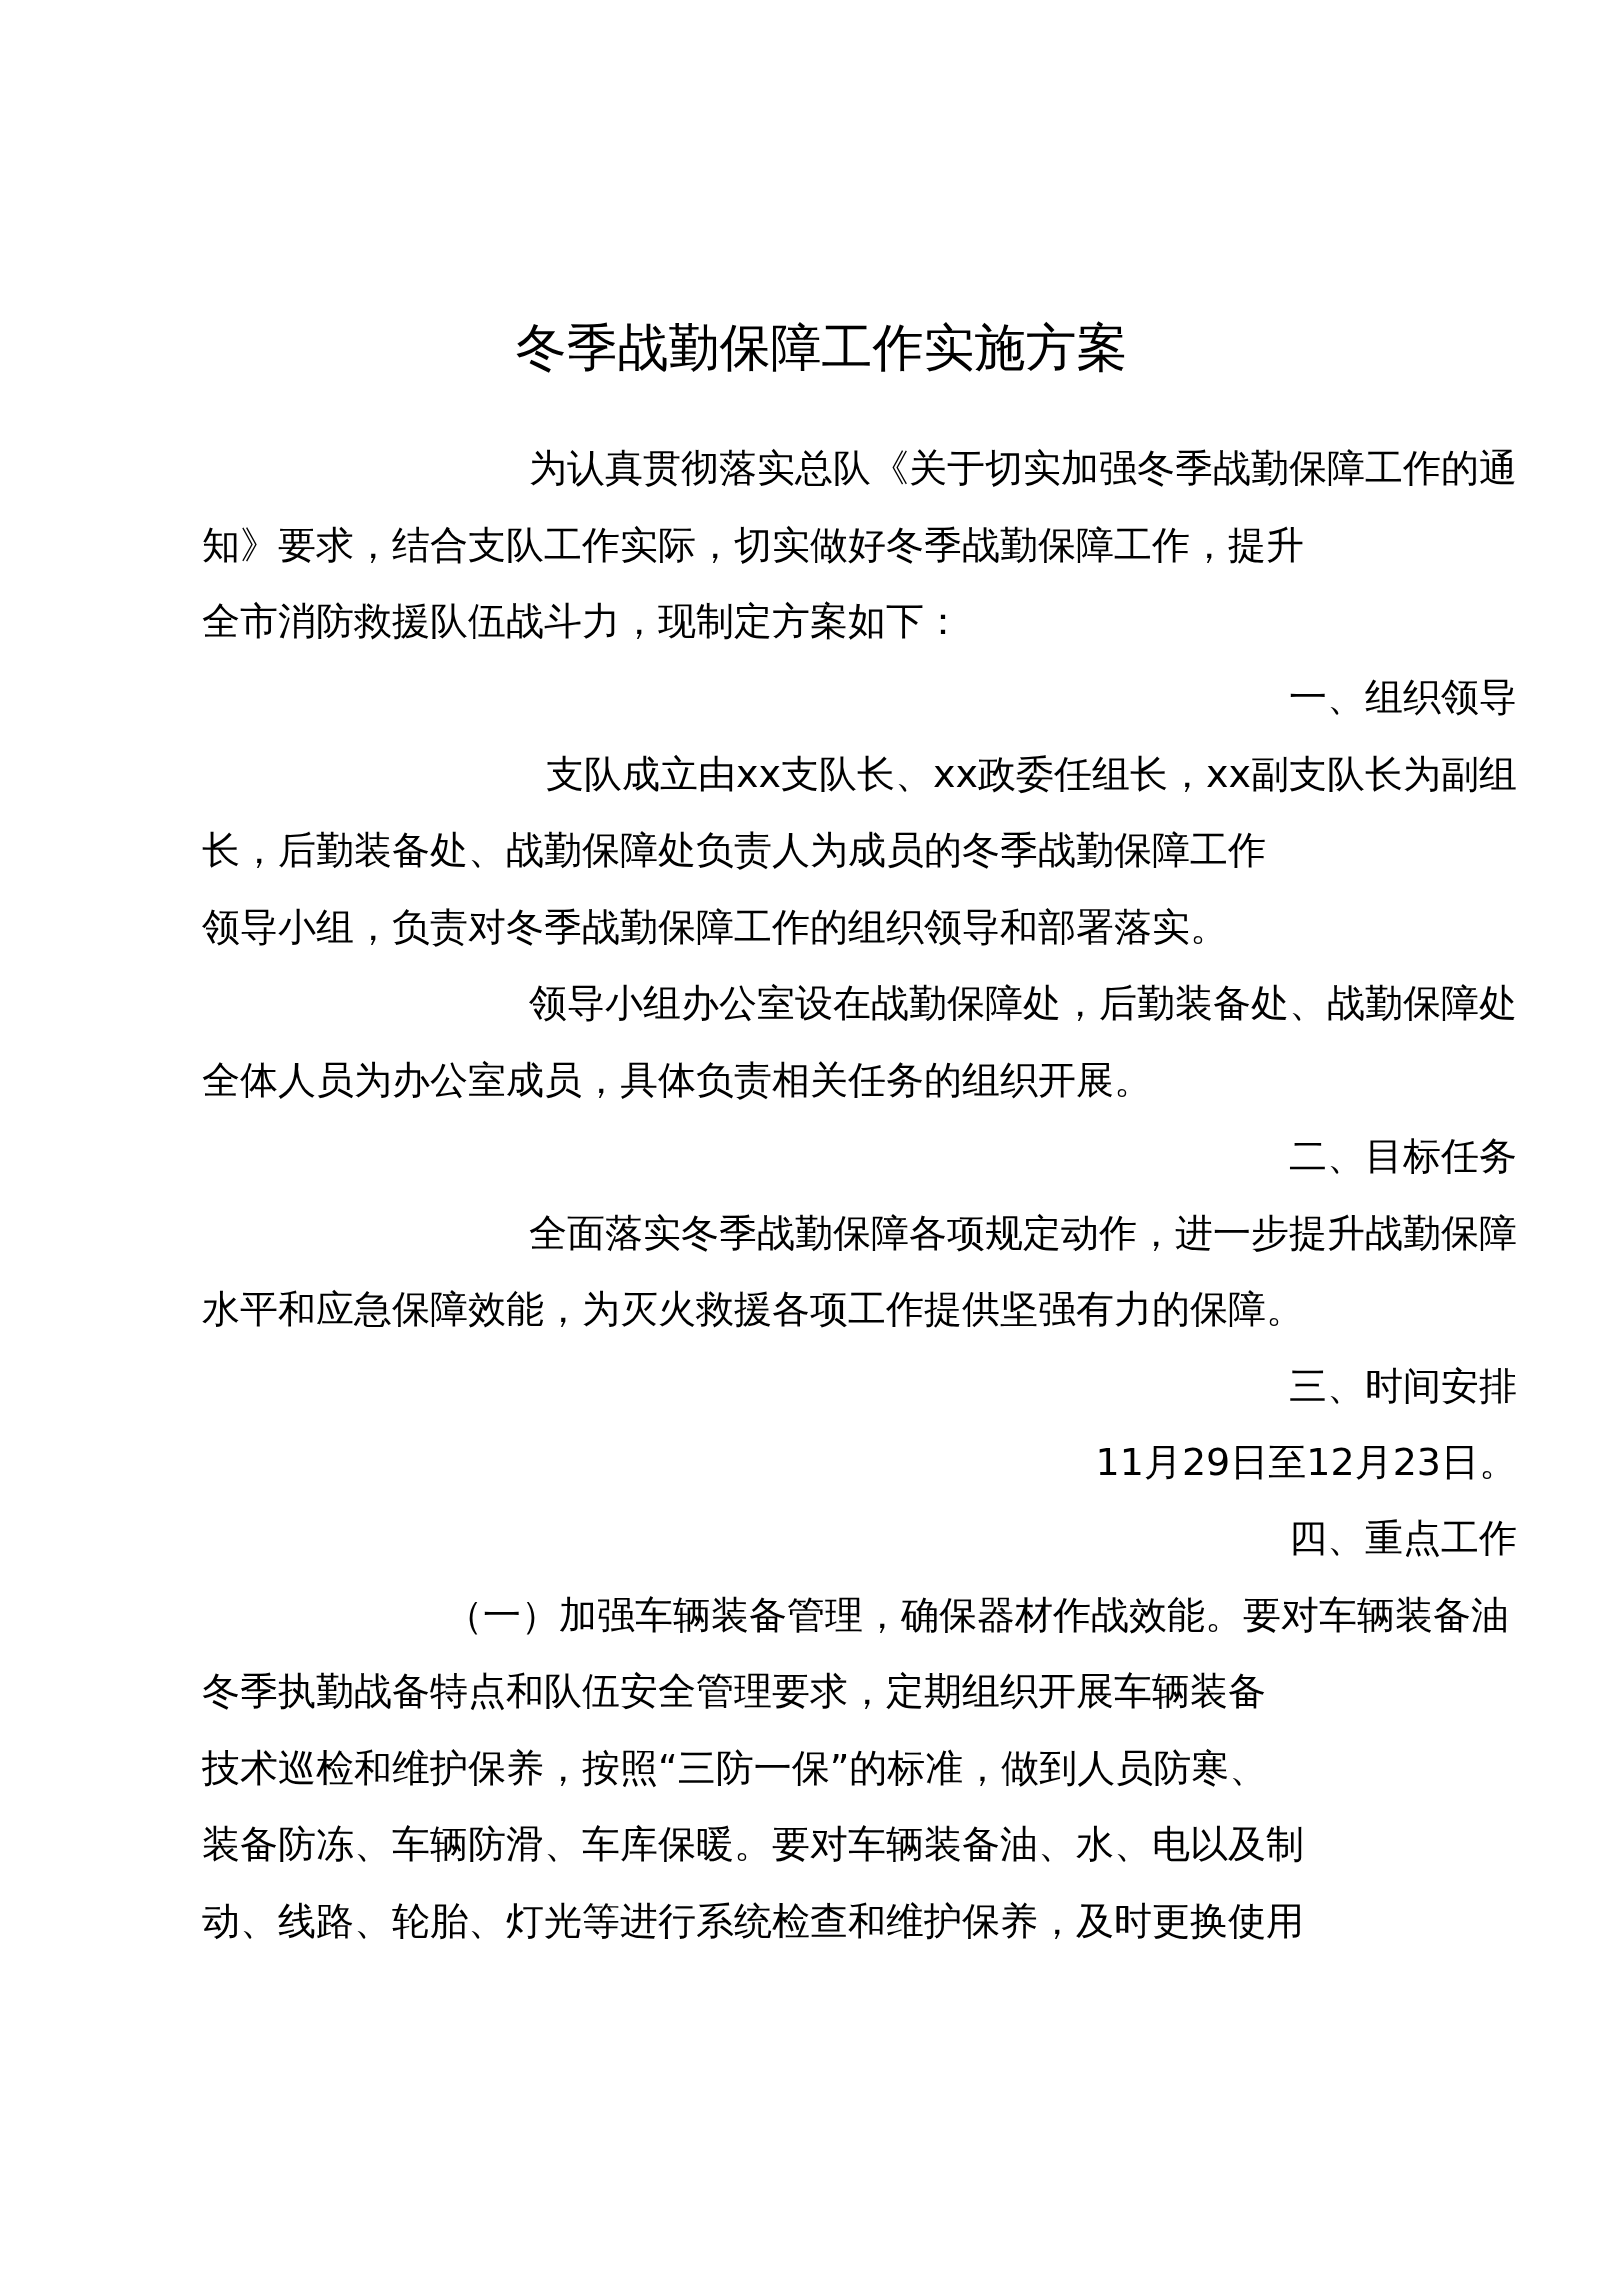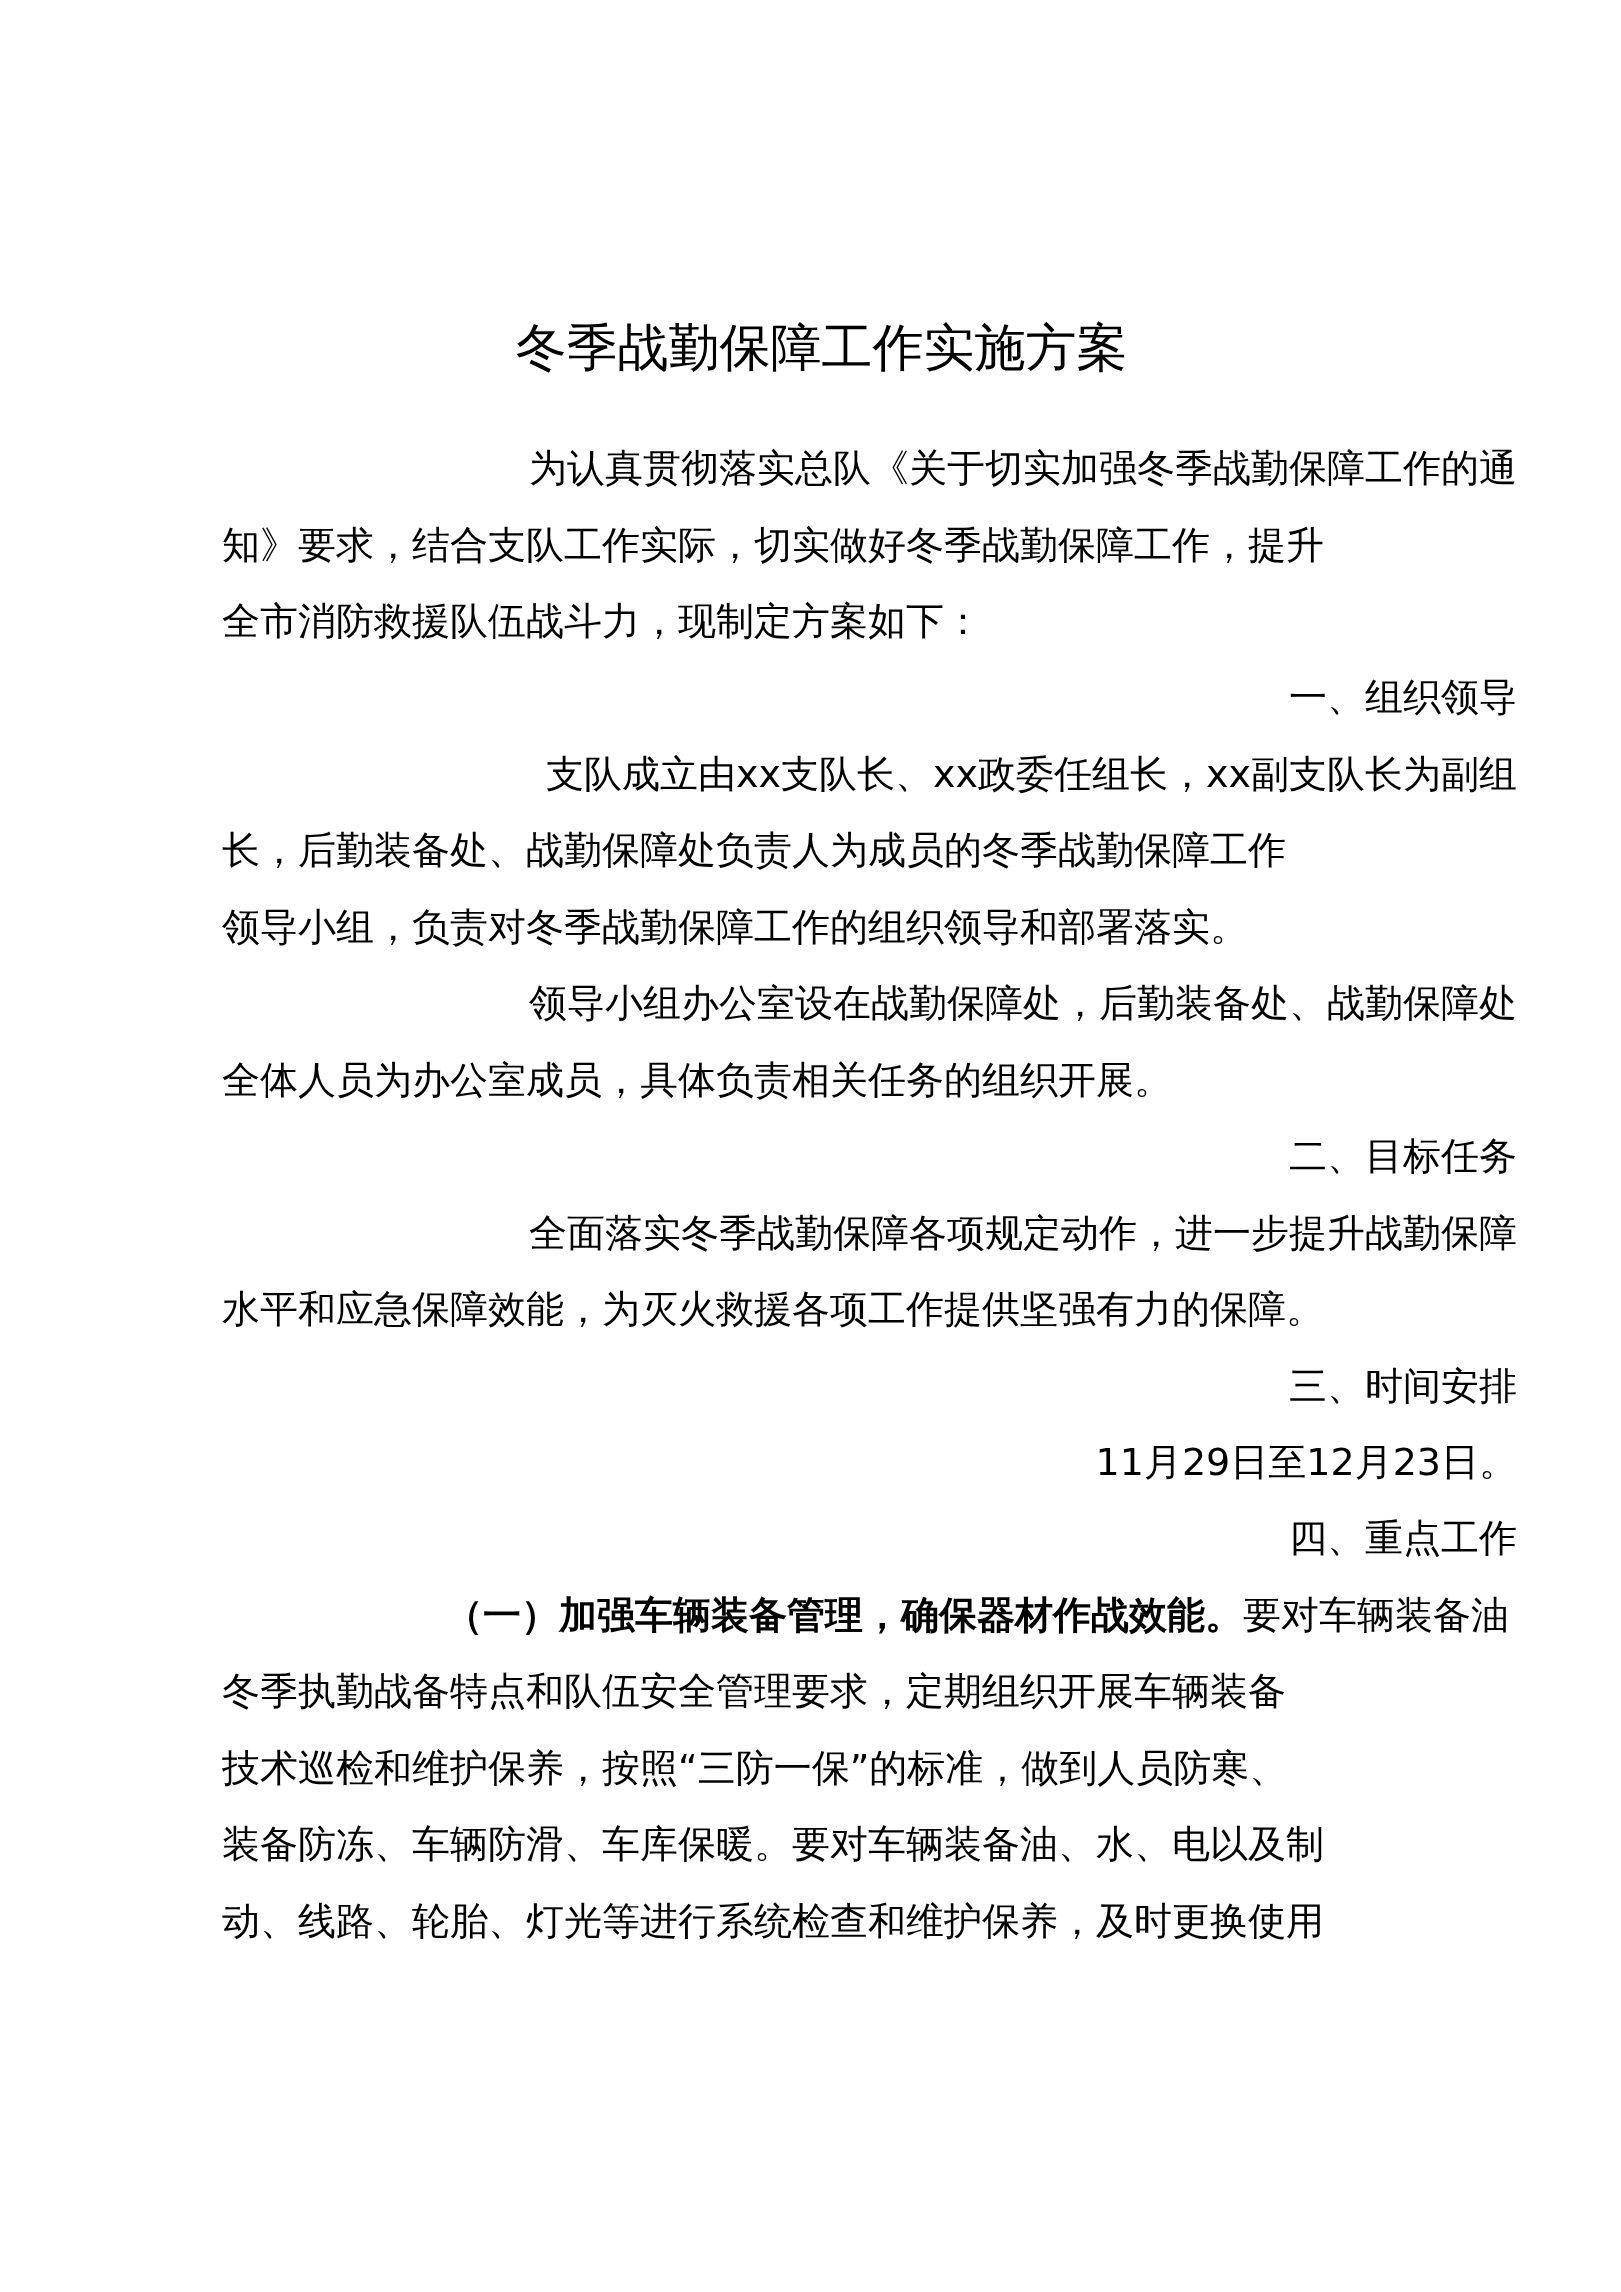--- a/index.html
+++ b/index.html
@@ -5,25 +5,25 @@
   html, body { margin: 0; padding: 0; background: #ffffff; }
   body {
     width: 1621px; height: 2293px; position: relative; overflow: hidden;
     font-family: "DejaVu Sans", "Liberation Sans", sans-serif; color: #000;
   }
   .title {
     position: absolute; top: 312px; left: 0; width: 1621px;
     text-align: center; font-size: 51px; line-height: 71px; letter-spacing: 0px; padding-left: 11px;
   }
   .line {
-    position: absolute; left: 222px; width: 1215px;
+    position: absolute; left: 202px; width: 1215px;
     font-size: 38px; line-height: 59px; white-space: nowrap;
   }
   .indent { left: 302px; text-align: right; }
-  .bold { font-weight: bold; }
+  .bold { font-weight: normal; }
 </style>
 </head>
 <body>
 
 <div>
   <div class="title">冬季战勤保障工作实施方案</div>
 
   <div class="line indent" style="top:439px">为认真贯彻落实总队《关于切实加强冬季战勤保障工作的通</div>
   <div class="line" style="top:516px">知》要求，结合支队工作实际，切实做好冬季战勤保障工作，提升</div>
   <div class="line" style="top:592px">全市消防救援队伍战斗力，现制定方案如下：</div>

